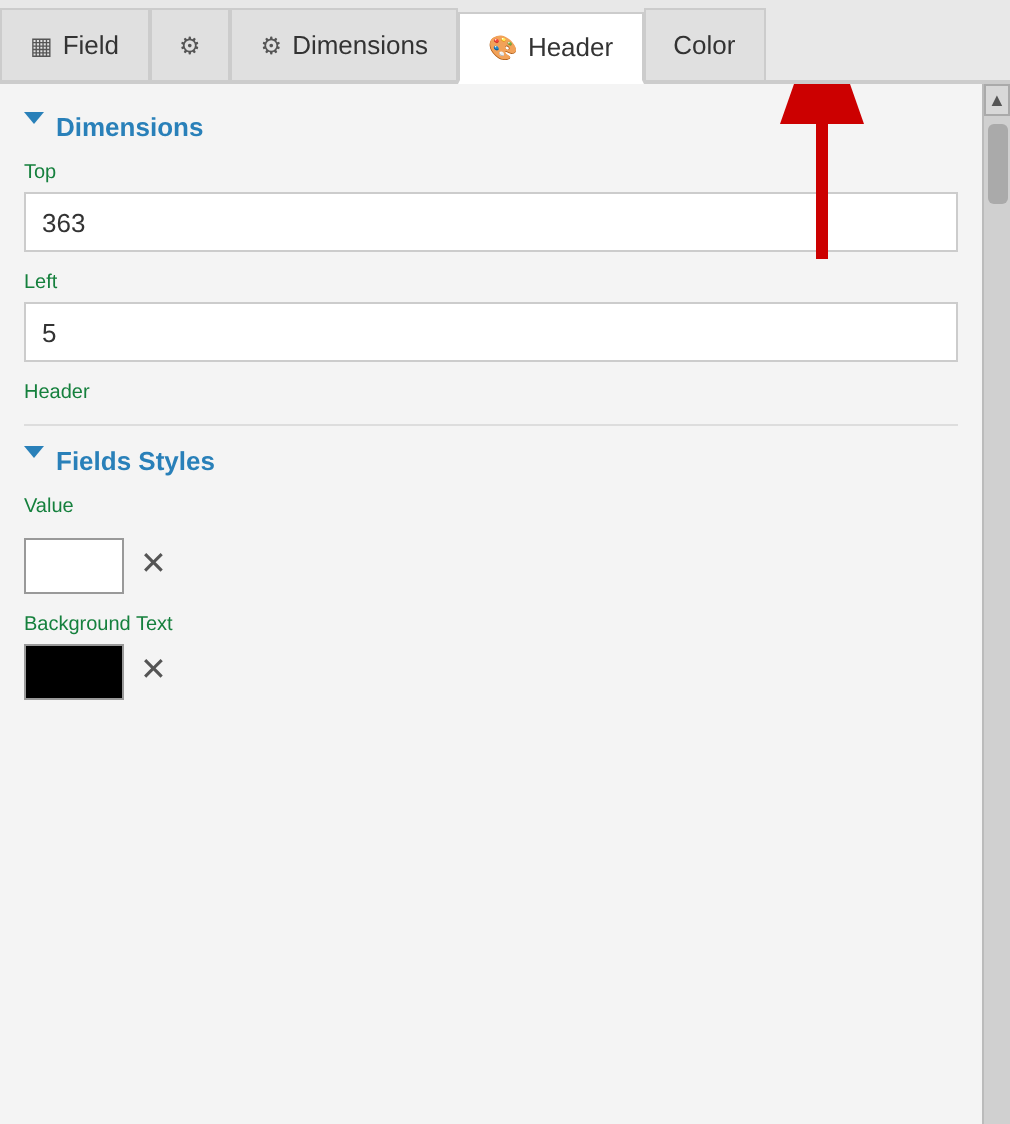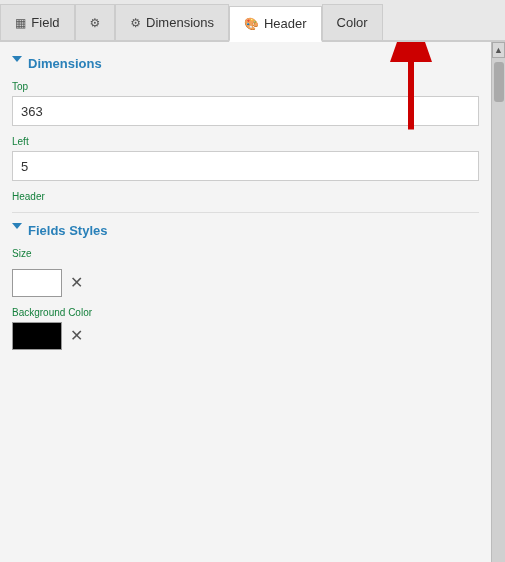--- a/index.html
+++ b/index.html
@@ -234,32 +234,32 @@
     </div>
 
     <div class="section-divider"></div>
 
     <div class="section-header">
       <span class="chevron-down"></span>
       <span>Fields Styles</span>
     </div>
 
     <div class="field-group">
-      <div class="field-label">Size</div>
+      <div class="field-label">Value</div>
     </div>
 
     <div class="field-group">
       <div class="color-row">
         <div class="color-swatch white"></div>
         <span class="color-clear">✕</span>
       </div>
     </div>
 
     <div class="field-group">
-      <div class="field-label">Background Color</div>
+      <div class="field-label">Background Text</div>
       <div class="color-row">
         <div class="color-swatch black"></div>
         <span class="color-clear">✕</span>
       </div>
     </div>
 
   </div>
 
   <div class="scrollbar">
     <div class="scrollbar-arrow">▲</div>

